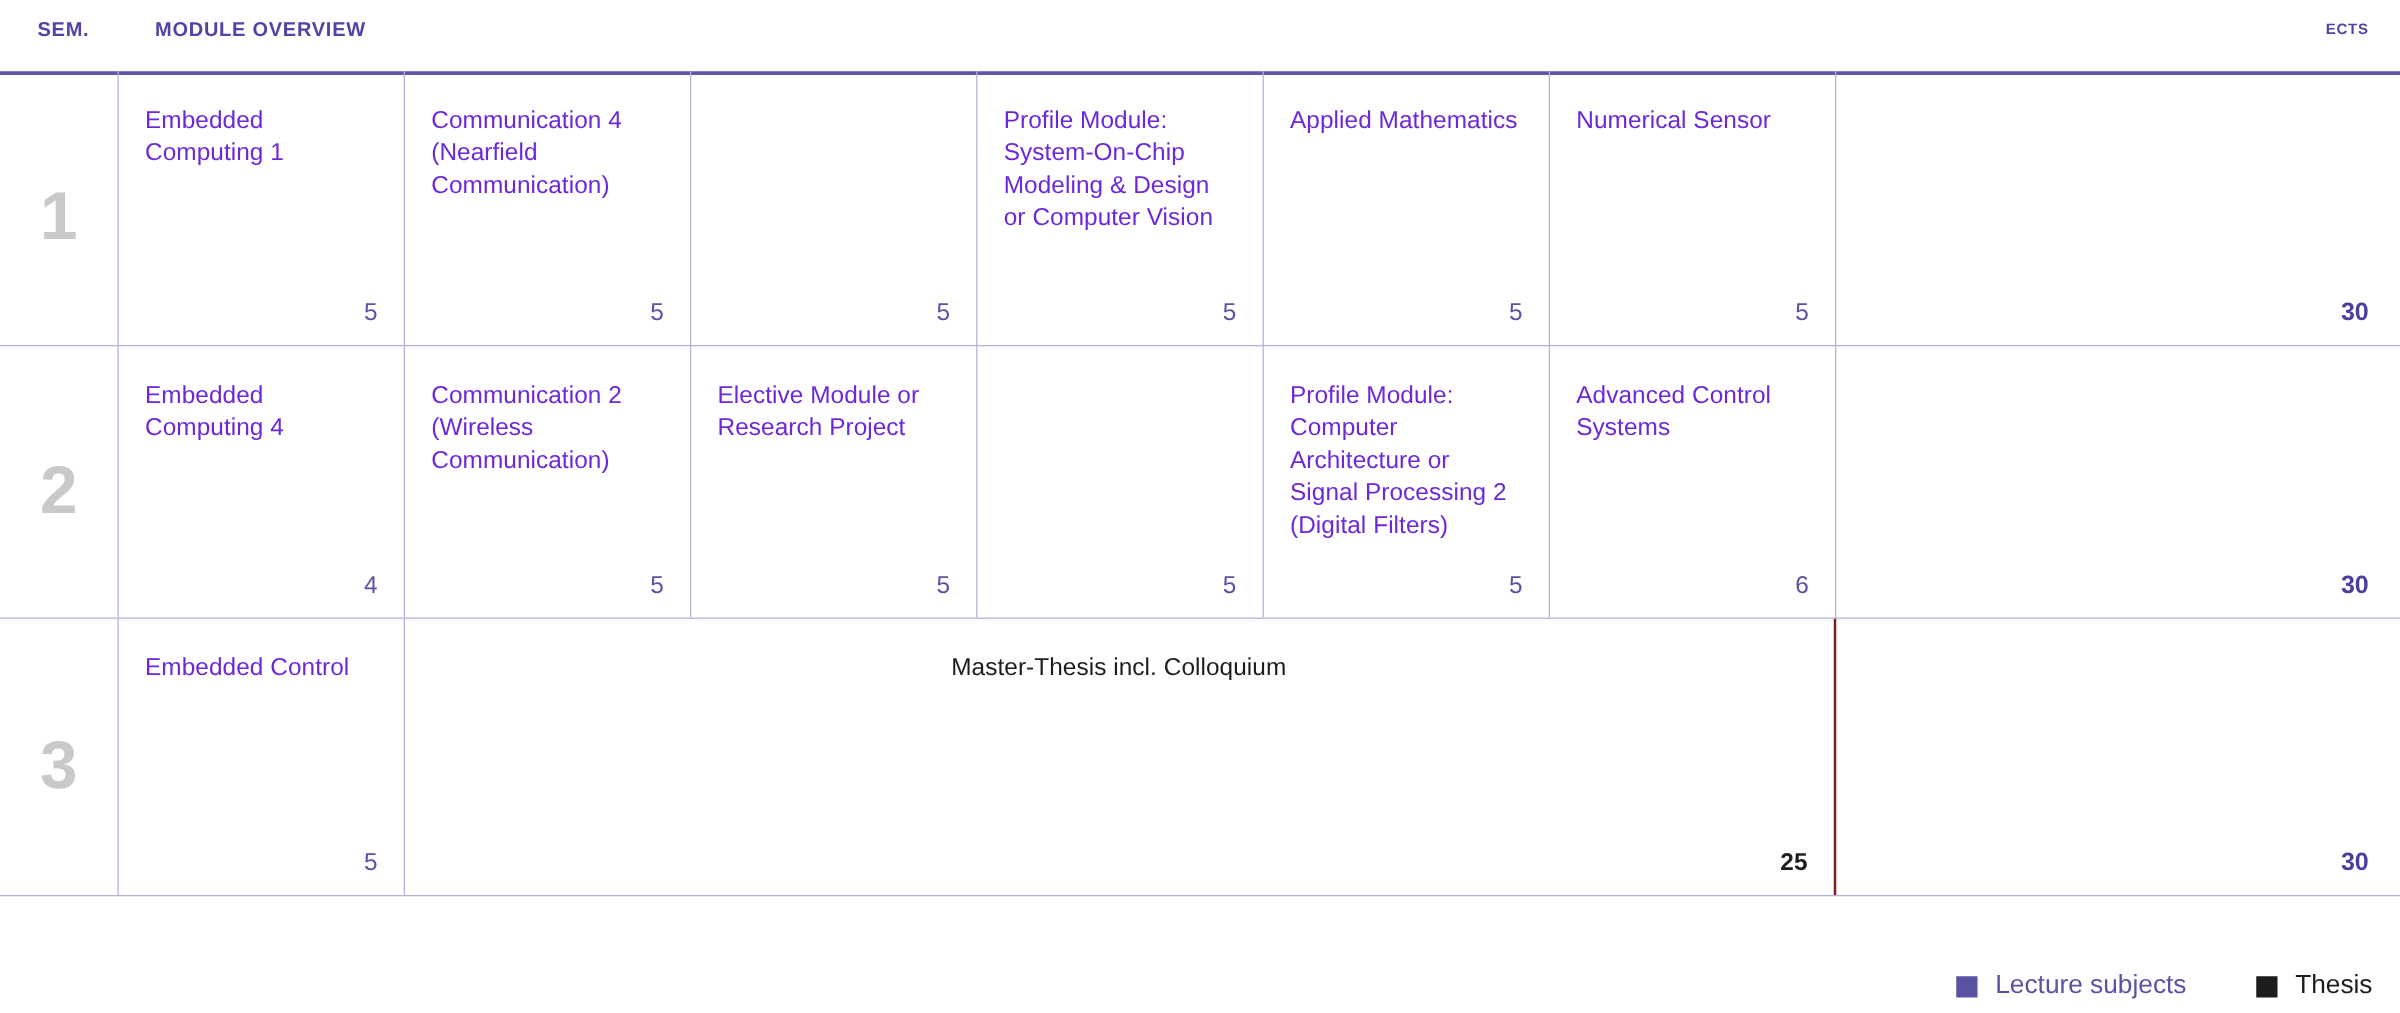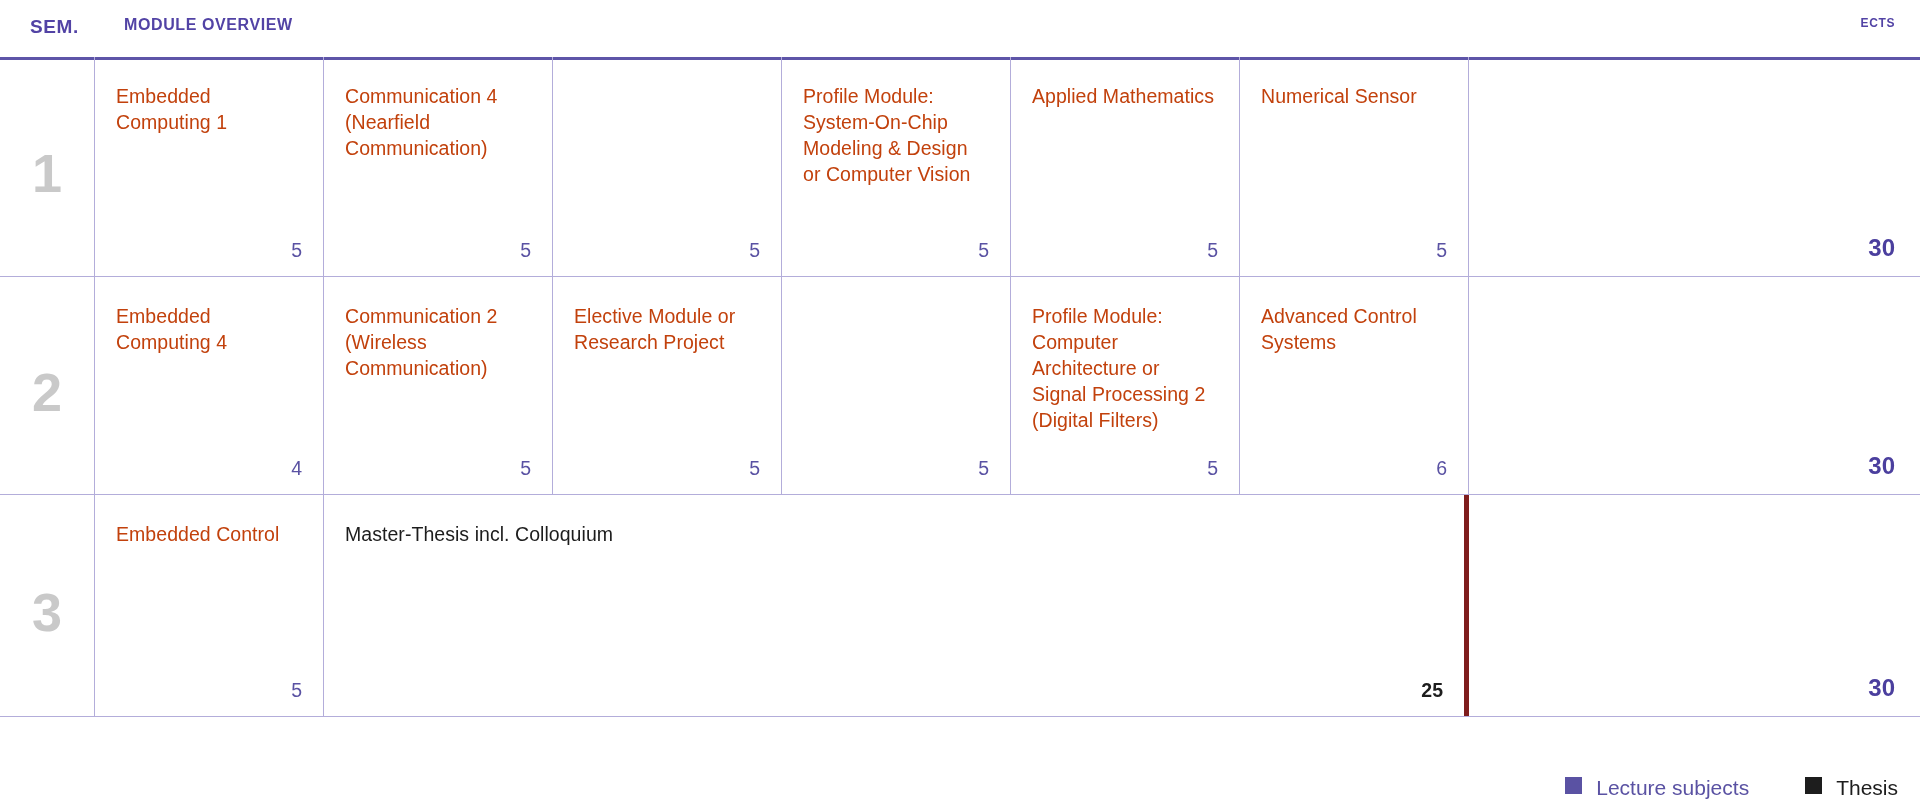--- a/index.html
+++ b/index.html
@@ -22,21 +22,21 @@
   
   .head-row {
     position: absolute;
     left: 0; top: 0;
     width: 1920px;
     height: 57px;
   }
   .head-sem {
     position: absolute;
     left: 30px; top: 16px;
-    font-size: 19px;
+    font-size: 16px;
     font-weight: bold;
     letter-spacing: 0.6px;
     color: #5243a5;
     text-transform: uppercase;
   }
   .head-overview {
     position: absolute;
     left: 124px; top: 16px;
     font-size: 16px;
     font-weight: bold;
@@ -103,69 +103,70 @@
   .mod-cell {
     position: relative;
     width: 229px;
     flex: 0 0 229px;
     border-right: 1px solid #b3adda;
     padding: 26px 22px 0 21px;
   }
   .mod-title {
     font-size: 19.5px;
     line-height: 26px;
-    color: #c2410c;
+    color: #6d28d9;
     letter-spacing: 0.05px;
   }
   .mod-title.thesis { color: #1d1d1d; }
   .mod-cr {
     position: absolute;
     right: 21px;
     bottom: 14px;
     font-size: 19.5px;
     color: #5a52a3;
   }
   .mod-cr.thesis { color: #1d1d1d; font-weight: bold; }
 
   
   .thesis-cell {
     position: relative;
     width: 1145px;
     flex: 0 0 1145px;
-    border-right: 5px solid #7f1d1d;
+    border-right: 2px solid #7f1d1d;
     padding: 26px 22px 0 21px;
+    text-align: center;
   }
 
   
   .ects-cell {
     position: relative;
     flex: 1 1 auto;
     padding: 0;
   }
   .ects-val {
     position: absolute;
     right: 25px;
     bottom: 14px;
-    font-size: 24px;
+    font-size: 20px;
     font-weight: bold;
     color: #4b3f9e;
   }
 
   
   .legend {
     position: absolute;
     right: 22px;
     bottom: 12px;
     display: flex;
     align-items: center;
     gap: 56px;
   }
   .legend-item {
     display: flex;
-    align-items: flex-start;
+    align-items: flex-end;
     gap: 14px;
   }
   .swatch {
     width: 17px;
     height: 17px;
     display: inline-block;
   }
   .legend-label {
     font-size: 21px;
     line-height: 21px;

